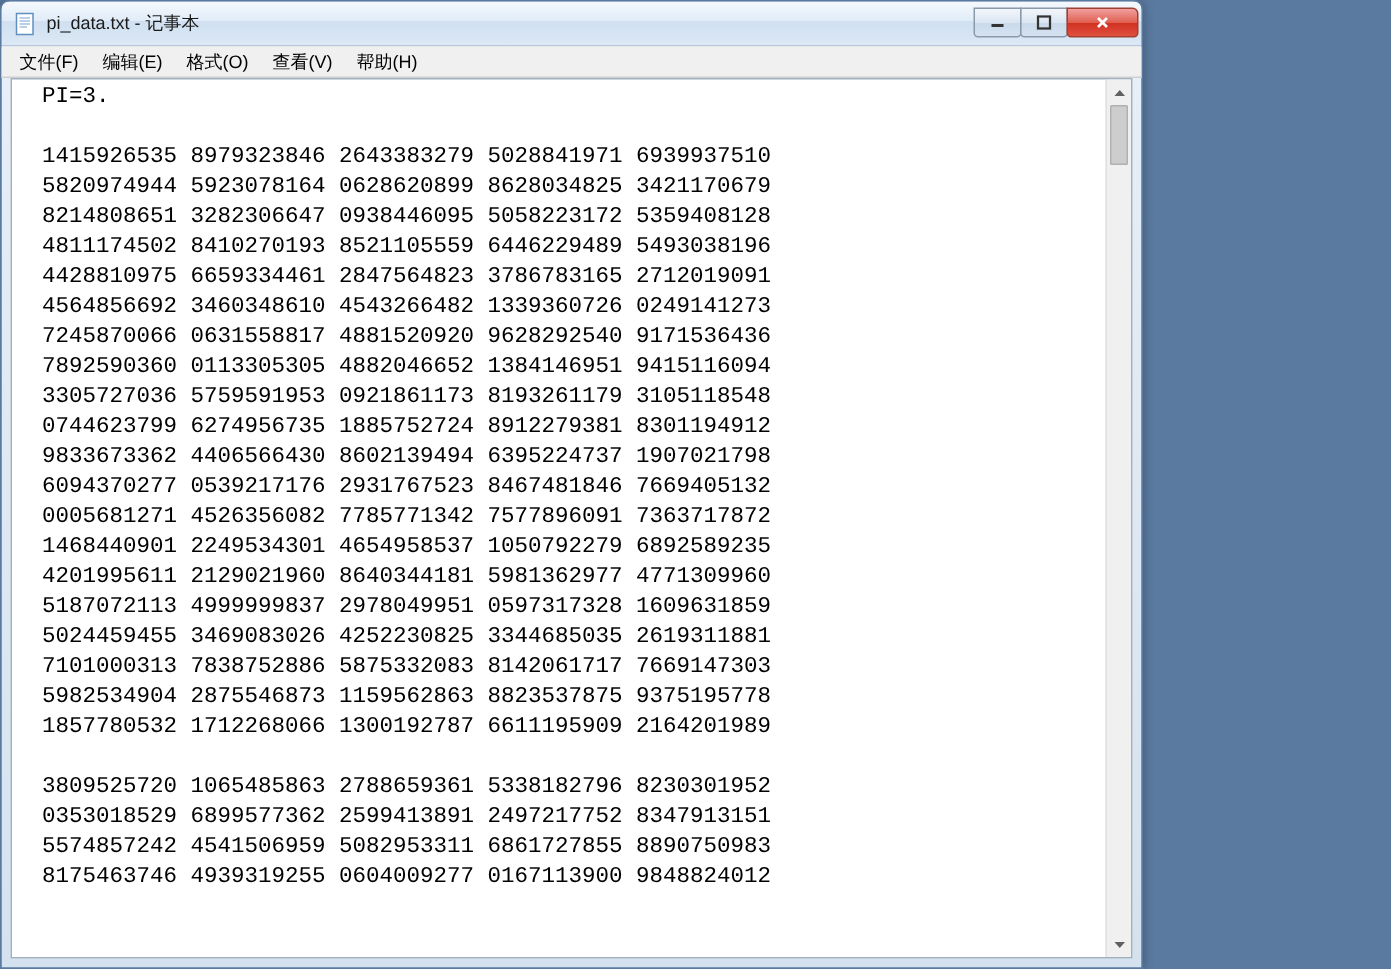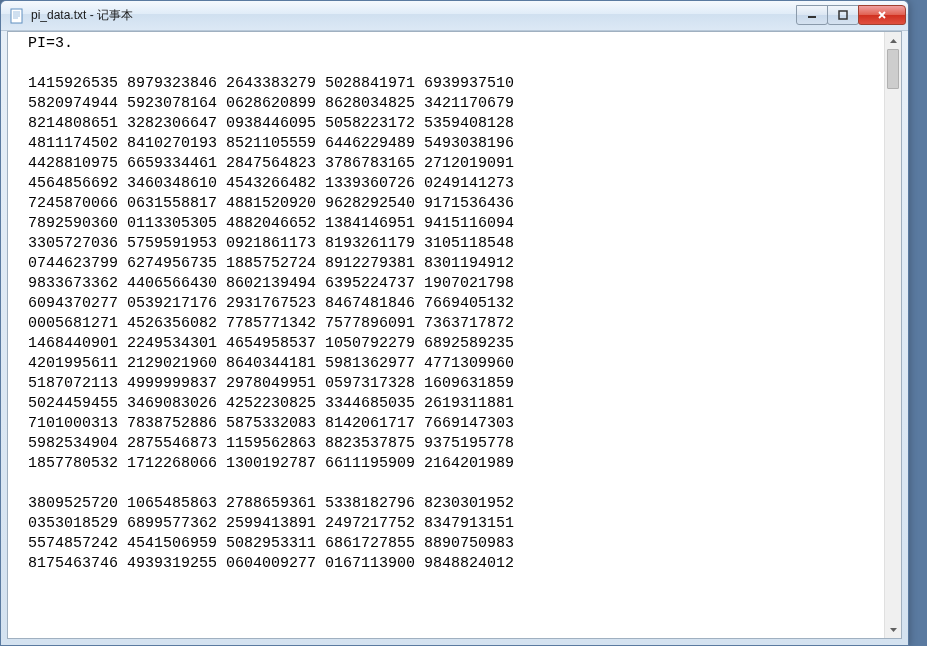--- a/index.html
+++ b/index.html
@@ -8,21 +8,21 @@
       box-sizing: border-box;
     }
     body {
       font-family: "Segoe UI", Tahoma, sans-serif;
       background: #5a7aa0;
       width: 927px;
       height: 646px;
       overflow: hidden;
     }
     .window {
-      width: 909px;
+      width: 762px;
       height: 646px;
       background: linear-gradient(to bottom, #e8f0f8 0%, #d4e2f0 100%);
       border: 1px solid #5a7aa0;
       border-radius: 6px 6px 0 0;
       display: flex;
       flex-direction: column;
       box-shadow: 0 0 8px rgba(0,0,0,0.3);
     }
     .titlebar {
       height: 30px;
@@ -171,20 +171,27 @@
           </svg>
       </div>
       <div class="win-btn close">
         <svg viewBox="0 0 12 10">
             <path d="M3 2 L9 8 M9 2 L3 8" stroke="#fff" stroke-width="1.8"></path>
           </svg>
       </div>
     </div>
   </div>
 
+  <div class="menubar">
+    <div class="menu-item">文件(F)</div>
+    <div class="menu-item">编辑(E)</div>
+    <div class="menu-item">格式(O)</div>
+    <div class="menu-item">查看(V)</div>
+    <div class="menu-item">帮助(H)</div>
+  </div>
 
   <div class="content-wrapper">
     <div class="content">PI=3.
 
 1415926535 8979323846 2643383279 5028841971 6939937510
 5820974944 5923078164 0628620899 8628034825 3421170679
 8214808651 3282306647 0938446095 5058223172 5359408128
 4811174502 8410270193 8521105559 6446229489 5493038196
 4428810975 6659334461 2847564823 3786783165 2712019091
 4564856692 3460348610 4543266482 1339360726 0249141273

